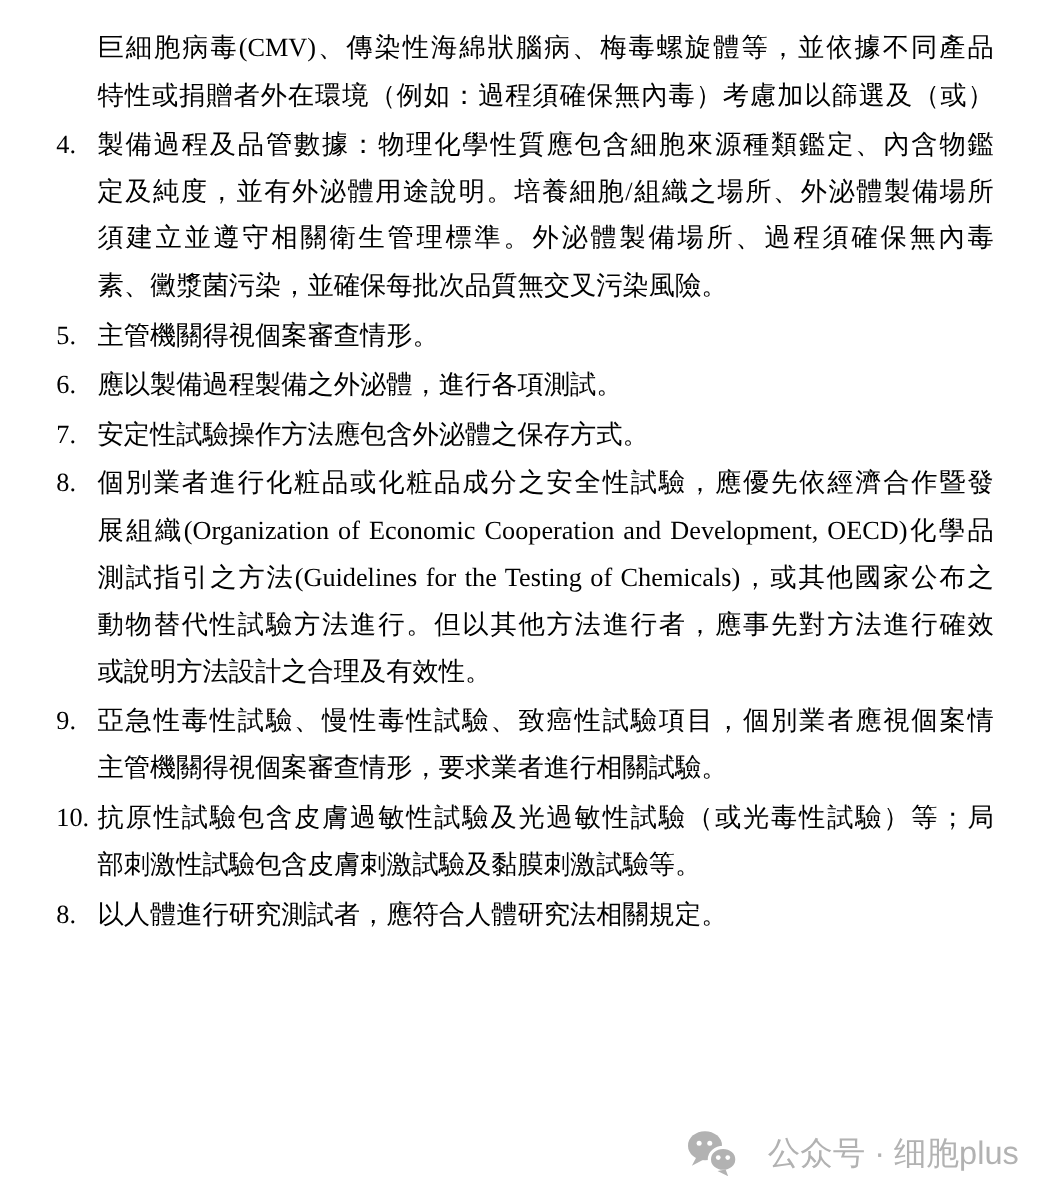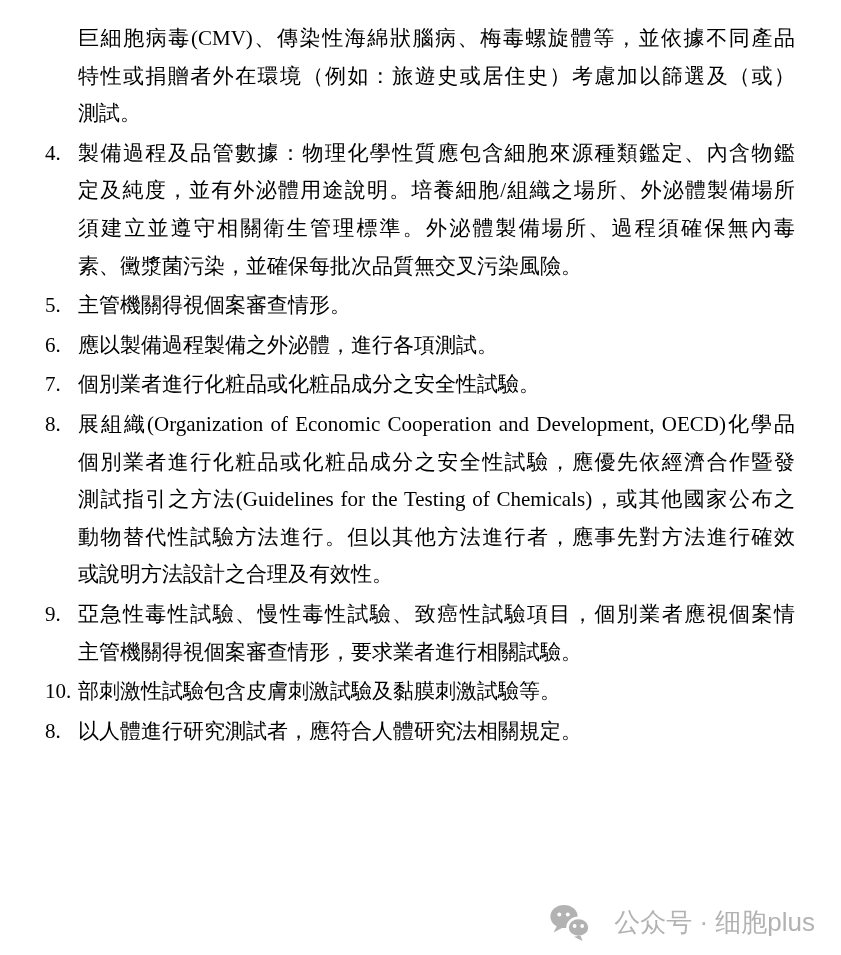--- a/index.html
+++ b/index.html
@@ -65,22 +65,21 @@
 </head>
 <body>
 
 <div class="page">
 
   <div class="content" id="doc-content">
       <div class="para">
 
     <div class="lines">
           <div class="line">巨細胞病毒(CMV)、傳染性海綿狀腦病、梅毒螺旋體等，並依據不同產品</div>
-          <div class="line">特性或捐贈者外在環境（例如：旅遊史或居住史）考慮加以篩選及（或）</div>
-          <div class="line last">測試。</div>
+          <div class="line">特性或捐贈者外在環境（例如：過程須確保無內毒）考慮加以篩選及（或）</div>
         </div>
   </div>
       <div class="para">
     <span class="num">4.</span>
     <div class="lines">
           <div class="line">製備過程及品管數據：物理化學性質應包含細胞來源種類鑑定、內含物鑑</div>
           <div class="line">定及純度，並有外泌體用途說明。培養細胞/組織之場所、外泌體製備場所</div>
           <div class="line">須建立並遵守相關衛生管理標準。外泌體製備場所、過程須確保無內毒</div>
           <div class="line last">素、黴漿菌污染，並確保每批次品質無交叉污染風險。</div>
         </div>
@@ -93,43 +92,44 @@
   </div>
       <div class="para">
     <span class="num">6.</span>
     <div class="lines">
           <div class="line last">應以製備過程製備之外泌體，進行各項測試。</div>
         </div>
   </div>
       <div class="para">
     <span class="num">7.</span>
     <div class="lines">
-          <div class="line last">個別業者進行化粧品或化粧品成分之安全性試驗。</div>
+          <div class="line last">安定性試驗操作方法應包含外泌體之保存方式。</div>
         </div>
   </div>
       <div class="para">
     <span class="num">8.</span>
     <div class="lines">
+          <div class="line">個別業者進行化粧品或化粧品成分之安全性試驗，應優先依經濟合作暨發</div>
           <div class="line">展組織(Organization of Economic Cooperation and Development, OECD)化學品</div>
-          <div class="line">個別業者進行化粧品或化粧品成分之安全性試驗，應優先依經濟合作暨發</div>
           <div class="line">測試指引之方法(Guidelines for the Testing of Chemicals)，或其他國家公布之</div>
           <div class="line">動物替代性試驗方法進行。但以其他方法進行者，應事先對方法進行確效</div>
           <div class="line last">或說明方法設計之合理及有效性。</div>
         </div>
   </div>
       <div class="para">
     <span class="num">9.</span>
     <div class="lines">
           <div class="line">亞急性毒性試驗、慢性毒性試驗、致癌性試驗項目，個別業者應視個案情</div>
           <div class="line last">主管機關得視個案審查情形，要求業者進行相關試驗。</div>
         </div>
   </div>
       <div class="para">
     <span class="num">10.</span>
     <div class="lines">
+          <div class="line">抗原性試驗包含皮膚過敏性試驗及光過敏性試驗（或光毒性試驗）等；局</div>
           <div class="line last">部刺激性試驗包含皮膚刺激試驗及黏膜刺激試驗等。</div>
         </div>
   </div>
       <div class="para">
     <span class="num">8.</span>
     <div class="lines">
           <div class="line last">以人體進行研究測試者，應符合人體研究法相關規定。</div>
         </div>
   </div>
     </div>

